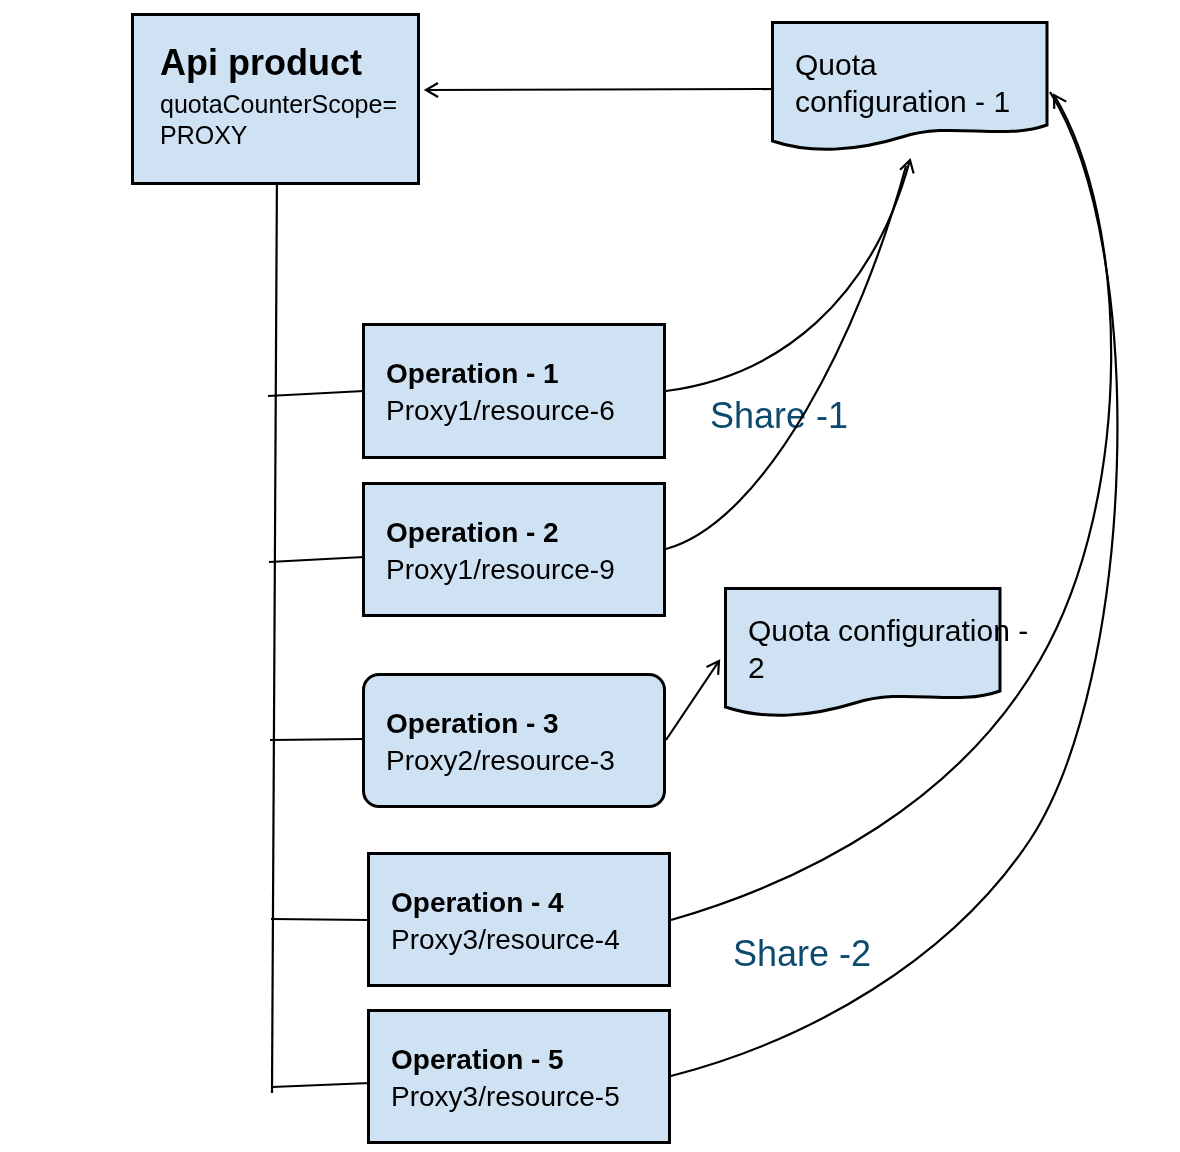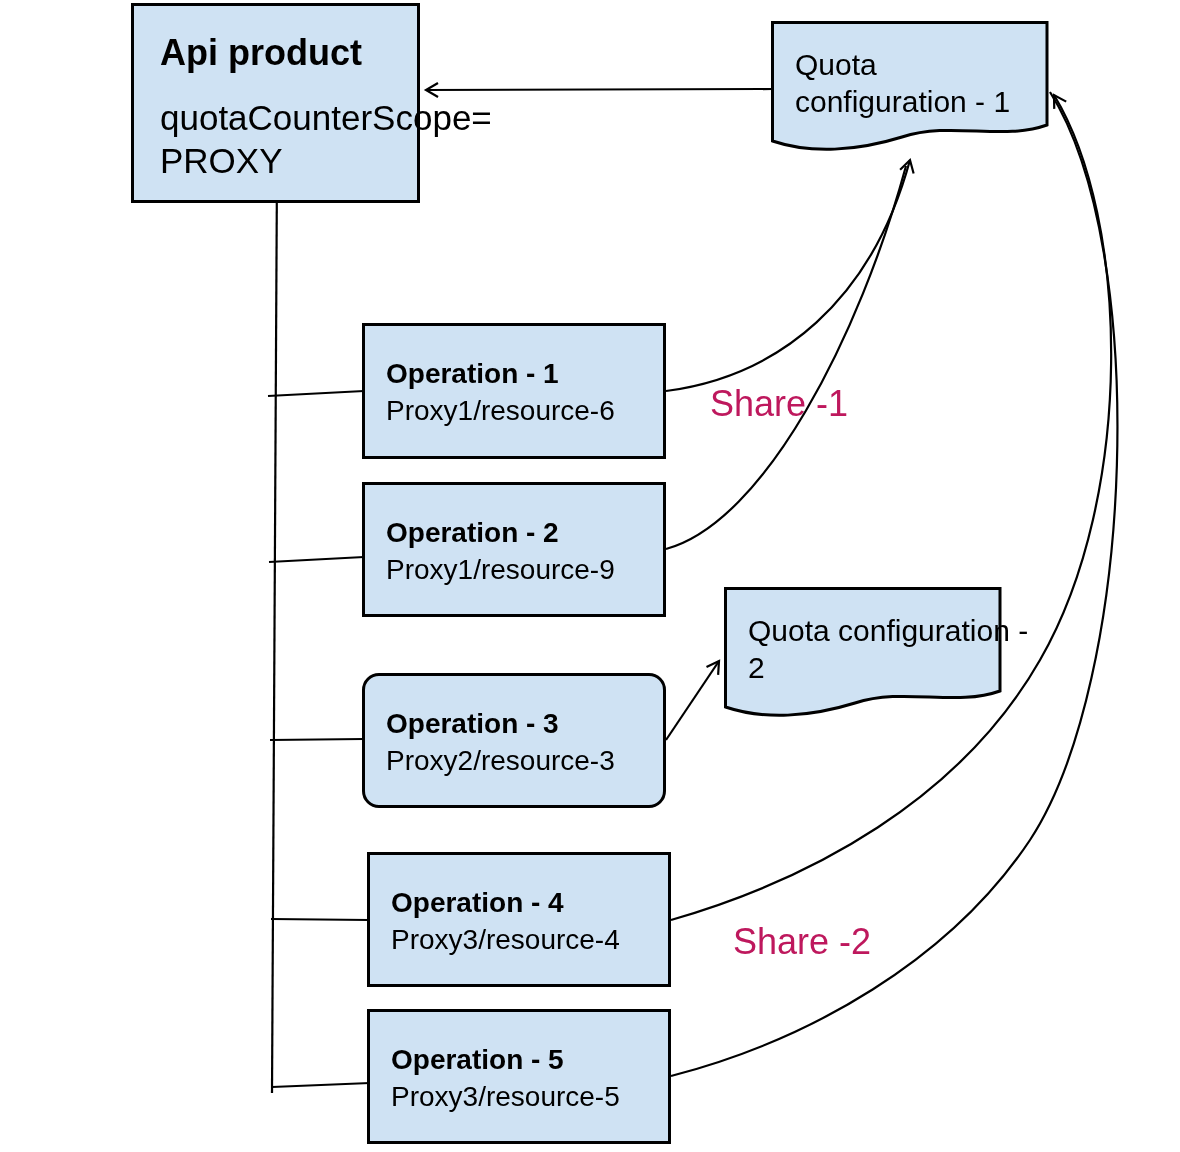--- a/index.html
+++ b/index.html
@@ -17,38 +17,38 @@
     position:absolute;z-index:3;box-sizing:border-box;
     background:#cfe2f3;border:3px solid #000;
   }
   .doc-node{position:absolute;z-index:3;}
   .doc-node svg{position:absolute;left:0;top:0;}
   .doc-text{
     position:absolute;left:0;top:12px;width:100%;box-sizing:border-box;
     padding:14px 10px 0 24px;font-size:30px;line-height:1.22;color:#000;
   }
   
-  #api-product{left:131px;top:3px;width:289px;height:200px;padding:26px 10px 0 26px;}
+  #api-product{left:131px;top:13px;width:289px;height:172px;padding:26px 10px 0 26px;}
   #api-product .title{font-size:36px;font-weight:bold;line-height:1.15;}
-  #api-product .attrs{font-size:35px;line-height:1.22;margin-top:24px;}
+  #api-product .attrs{font-size:25px;line-height:1.22;margin-top:6px;}
   
   .op-node{width:304px;height:135px;padding:30px 4px 0 21px;}
   .op-node .title{font-size:28px;font-weight:bold;line-height:1.32;}
   .op-node .path{font-size:28px;line-height:1.32;}
   #op1{left:362px;top:323px;height:136px;}
   #op2{left:362px;top:482px;}
   #op3{left:362px;top:673px;border-radius:17px;}
   #op4{left:367px;top:852px;}
   #op5{left:367px;top:1009px;}
   
   #quota1{left:771px;top:21px;width:278px;height:134px;}
   #quota2{left:724px;top:587px;width:328px;height:134px;}
   
   .share-label{
-    position:absolute;z-index:1;font-size:36px;color:#be185d;white-space:nowrap;
+    position:absolute;z-index:1;font-size:36px;color:#0c4a6e;white-space:nowrap;margin-top:12px;
   }
   #share1{left:710px;top:383px;}
   #share2{left:733px;top:921px;}
 </style>
 </head>
 <body>
 
 <div id="canvas">
 
   <div class="share-label" id="share1">Share -1</div>

